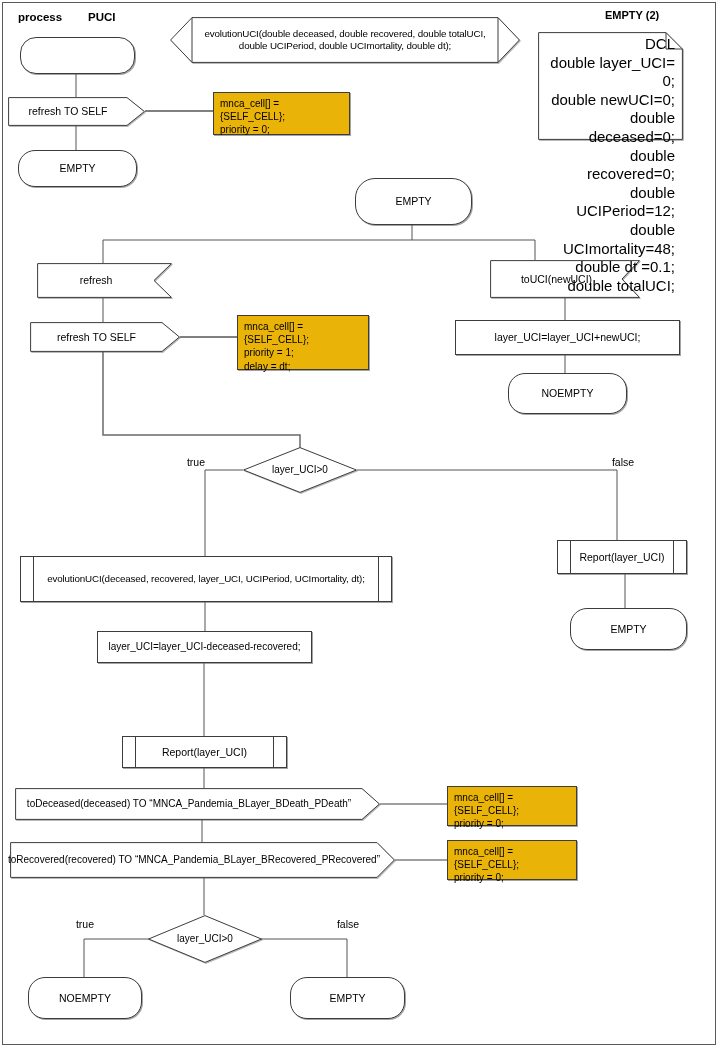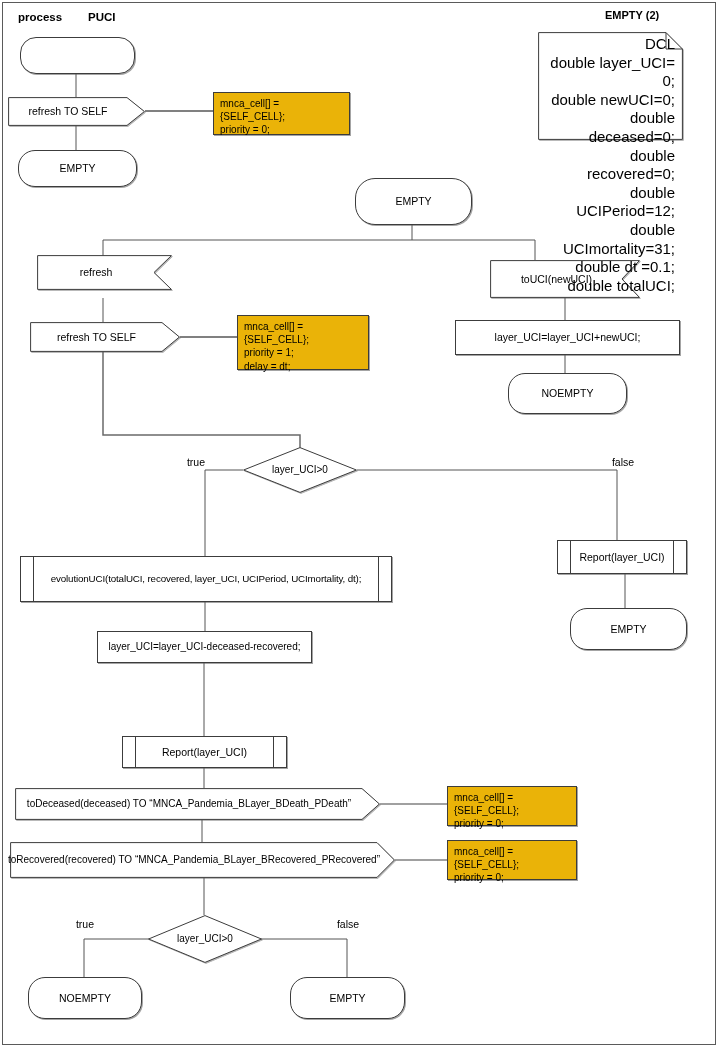--- a/index.html
+++ b/index.html
@@ -80,44 +80,54 @@
 
   <div class="cmt" style="left:213px;top:92px;width:123px;height:33px">
     <div>mnca_cell[] = {SELF_CELL};</div>
     <div>priority = 0;</div>
   </div>
 
   <div class="node bordered state" style="left:18px;top:150px;width:117px;height:35px">
     <span class="lbl">EMPTY</span>
   </div>
 
+  <div class="node twoline" style="left:170px;top:17px;width:350px;height:46px">
+      <svg viewBox="0 0 350 46" class="shape">
+        <path d="M22,0.6 L328,0.6 L349.4,23 L328,45.4 L22,45.4 L0.6,23 Z" fill="#fff" stroke="#3c3c3c"></path>
+        <path d="M22,0.6 L22,45.4 M328,0.6 L328,45.4" fill="none" stroke="#3c3c3c"></path>
+      </svg>
+    <span class="lbl small" style="white-space:normal">
+      <div>evolutionUCI(double deceased, double recovered, double totalUCI,</div>
+      <div>double UCIPeriod, double UCImortality, double dt);</div>
+    </span>
+  </div>
 
   <div class="node note" style="left:538px;top:32px;width:145px;height:108px;align-items:flex-start;justify-content:flex-start">
       <svg viewBox="0 0 145 108" class="shape">
         <path d="M0.6,0.6 L128,0.6 L144.4,17 L144.4,107.4 L0.6,107.4 Z" fill="#fff" stroke="#3c3c3c"></path>
         <path d="M128,0.6 L128,17 L144.4,17" fill="none" stroke="#3c3c3c"></path>
       </svg>
     <div class="txt">
       <div>DCL</div>
       <div>double layer_UCI= 0;</div>
       <div>double newUCI=0;</div>
       <div>double deceased=0;</div>
       <div>double recovered=0;</div>
       <div>double UCIPeriod=12;</div>
-      <div>double UCImortality=31;</div>
+      <div>double UCImortality=48;</div>
       <div>double dt =0.1;</div>
       <div>double totalUCI;</div>
     </div>
   </div>
 
   <div class="node bordered state" style="left:355px;top:178px;width:115px;height:45px;border-radius:20px">
     <span class="lbl">EMPTY</span>
   </div>
 
-  <div class="node in" style="left:37px;top:255px;width:135px;height:35px">
+  <div class="node in" style="left:37px;top:263px;width:135px;height:35px">
       <svg viewBox="0 0 135 35" class="shape">
         <path d="M0.6,0.6 L134.4,0.6 L117,17.5 L134.4,34.4 L0.6,34.4 Z" fill="#fff" stroke="#3c3c3c"></path>
       </svg>
     <span class="lbl">refresh</span>
   </div>
 
   <div class="node out" style="left:30px;top:322px;width:150px;height:30px">
       <svg viewBox="0 0 150 30" class="shape">
         <path d="M0.6,0.6 L132,0.6 L149.4,15 L132,29.4 L0.6,29.4 Z" fill="#fff" stroke="#3c3c3c"></path>
       </svg>
@@ -156,21 +166,21 @@
 
   <div class="node bordered proc" style="left:557px;top:540px;width:128px;height:32px">
     <span class="lbl">Report(layer_UCI)</span>
   </div>
 
   <div class="node bordered state" style="left:570px;top:608px;width:115px;height:40px">
     <span class="lbl">EMPTY</span>
   </div>
 
   <div class="node bordered proc" style="left:20px;top:556px;width:370px;height:44px">
-    <span class="lbl small">evolutionUCI(totalUCI, recovered, layer_UCI, UCIPeriod, UCImortality, dt);</span>
+    <span class="lbl small">evolutionUCI(deceased, recovered, layer_UCI, UCIPeriod, UCImortality, dt);</span>
   </div>
 
   <div class="node bordered" style="left:97px;top:631px;width:213px;height:30px">
     <span class="lbl tiny">layer_UCI=layer_UCI-deceased-recovered;</span>
   </div>
 
   <div class="node bordered proc" style="left:122px;top:736px;width:163px;height:30px">
     <span class="lbl">Report(layer_UCI)</span>
   </div>
 

